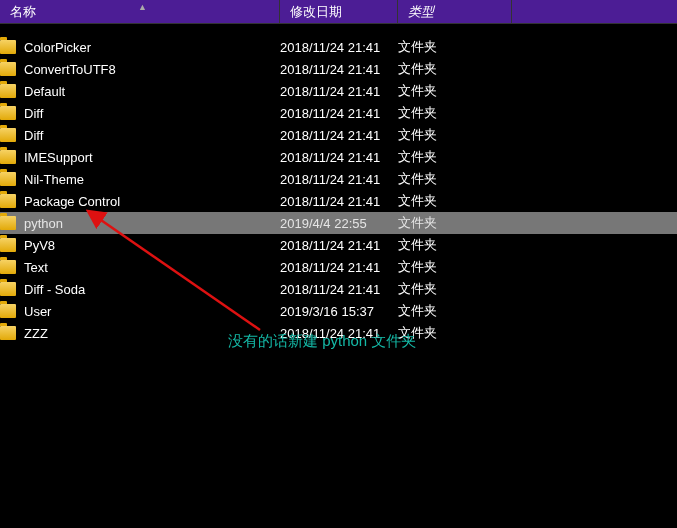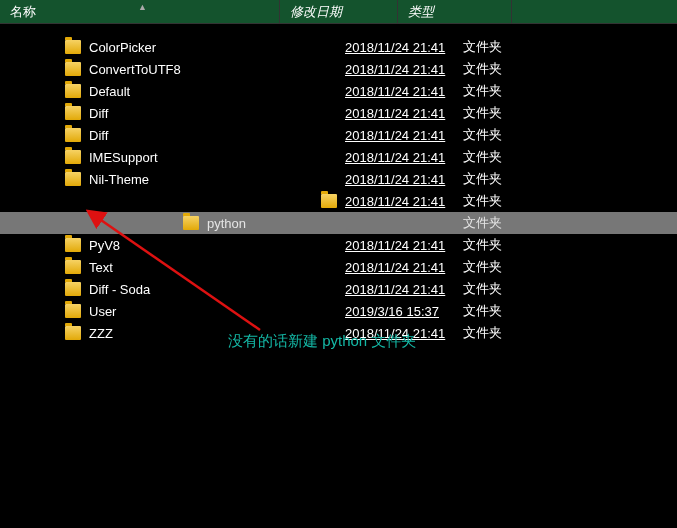--- a/index.html
+++ b/index.html
@@ -11,49 +11,48 @@
       width: 677px;
       height: 528px;
       overflow: hidden;
       position: relative;
     }
     .file-list { width: 100%; }
     .header-row {
       display: flex;
       align-items: center;
       height: 24px;
-      background: #14532d;
+      background: #4c1d95;
       border-bottom: 1px solid #333;
       user-select: none;
     }
     .col-head {
       padding: 0 10px;
       display: flex;
       align-items: center;
       height: 100%;
       border-right: 1px solid #333;
       white-space: nowrap;
     }
     .col-name-h { width: 280px; }
-    .col-date-h { width: 118px; font-style: italic; }
+    .col-date-h { width: 118px; }
     .col-type-h { width: 114px; font-style: italic; }
     .col-size-h { width: 100px; border-right: none; }
     .sort-indicator {
       position: absolute;
       left: 138px;
       top: 2px;
       font-size: 9px;
       color: #aaa;
     }
     .rows { padding-top: 12px; }
     .row {
       display: flex;
       align-items: center;
       height: 22px;
-      justify-content: flex-end;
     }
     .row.selected {
       background: #777;
       color: #e5e5e5;
     }
     .folder-icon {
       width: 16px; height: 14px;
       background: linear-gradient(#f6d264, #e2a908);
       border-radius: 1px;
       margin-right: 8px;
@@ -62,21 +61,21 @@
     }
     .folder-icon::before {
       content: "";
       position: absolute;
       top: -3px; left: 0;
       width: 7px; height: 3px;
       background: #e2a908;
       border-radius: 1px 1px 0 0;
     }
     .cell-name { width: 256px; white-space: nowrap; overflow: hidden; }
-    .cell-date { width: 118px; white-space: nowrap; text-decoration: underline; }
+    .cell-date { width: 118px; white-space: nowrap; }
     .cell-type { width: 114px; white-space: nowrap; }
     .cell-size { width: 100px; white-space: nowrap; }
     .annotation-text {
       position: absolute;
       left: 228px;
       top: 332px;
       color: #14b8a6;
       font-size: 15px;
     }
     .annotation-arrow {
@@ -147,27 +146,29 @@
       </div>
       <div class="row">
         <span class="folder-icon"></span>
         <span class="cell-name">Nil-Theme</span>
         <span class="cell-date">2018/11/24 21:41</span>
         <span class="cell-type">文件夹</span>
         <span class="cell-size"></span>
       </div>
       <div class="row">
         <span class="folder-icon"></span>
+        <span class="cell-name">Package Control</span>
         <span class="cell-date">2018/11/24 21:41</span>
         <span class="cell-type">文件夹</span>
         <span class="cell-size"></span>
       </div>
       <div class="row selected">
         <span class="folder-icon"></span>
         <span class="cell-name">python</span>
+        <span class="cell-date">2019/4/4 22:55</span>
         <span class="cell-type">文件夹</span>
         <span class="cell-size"></span>
       </div>
       <div class="row">
         <span class="folder-icon"></span>
         <span class="cell-name">PyV8</span>
         <span class="cell-date">2018/11/24 21:41</span>
         <span class="cell-type">文件夹</span>
         <span class="cell-size"></span>
       </div>

